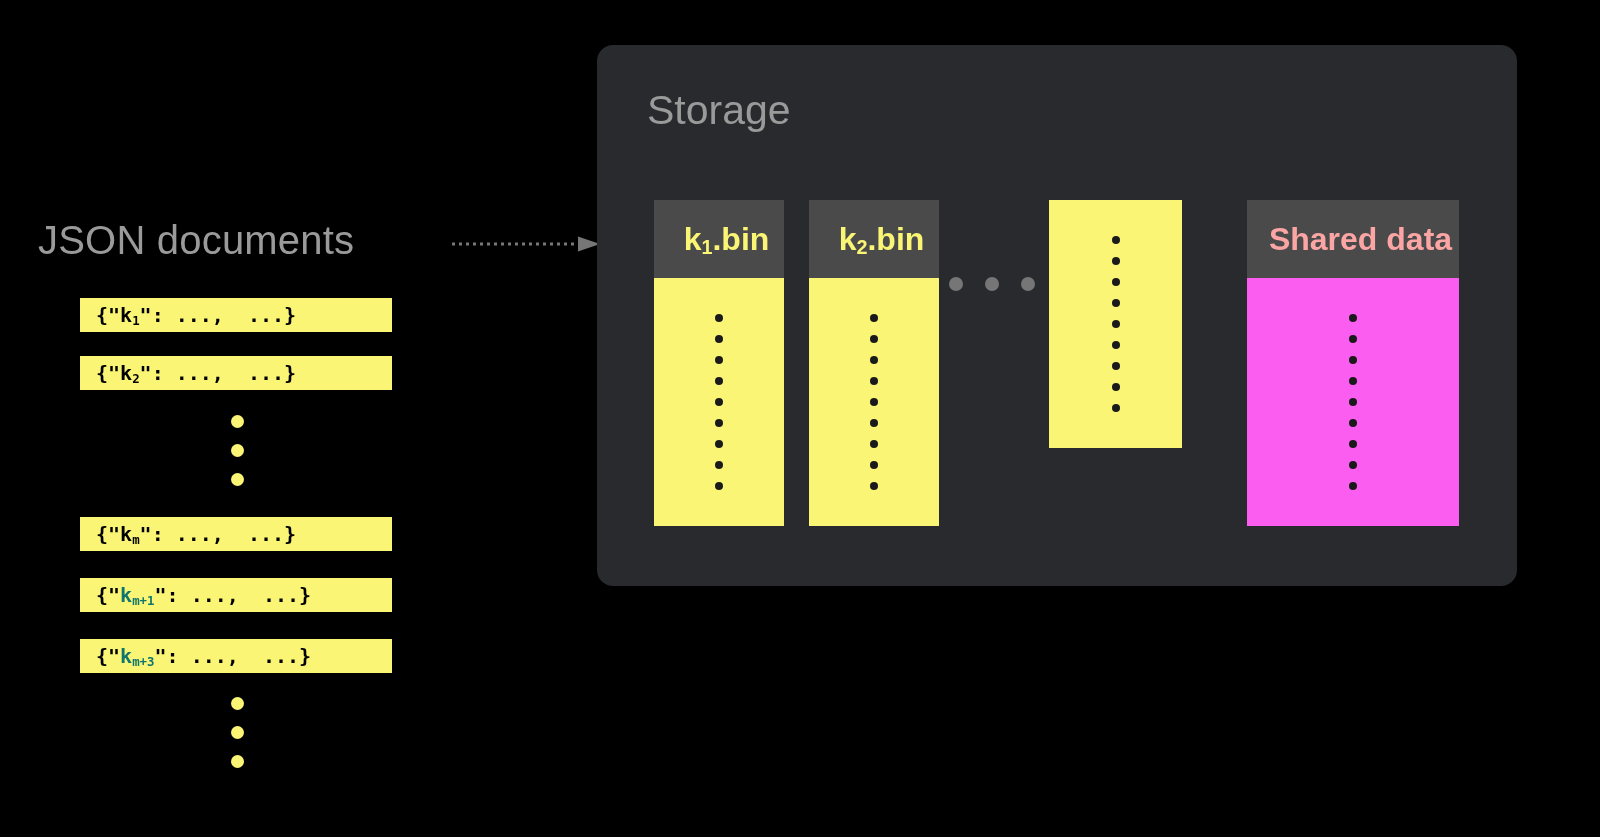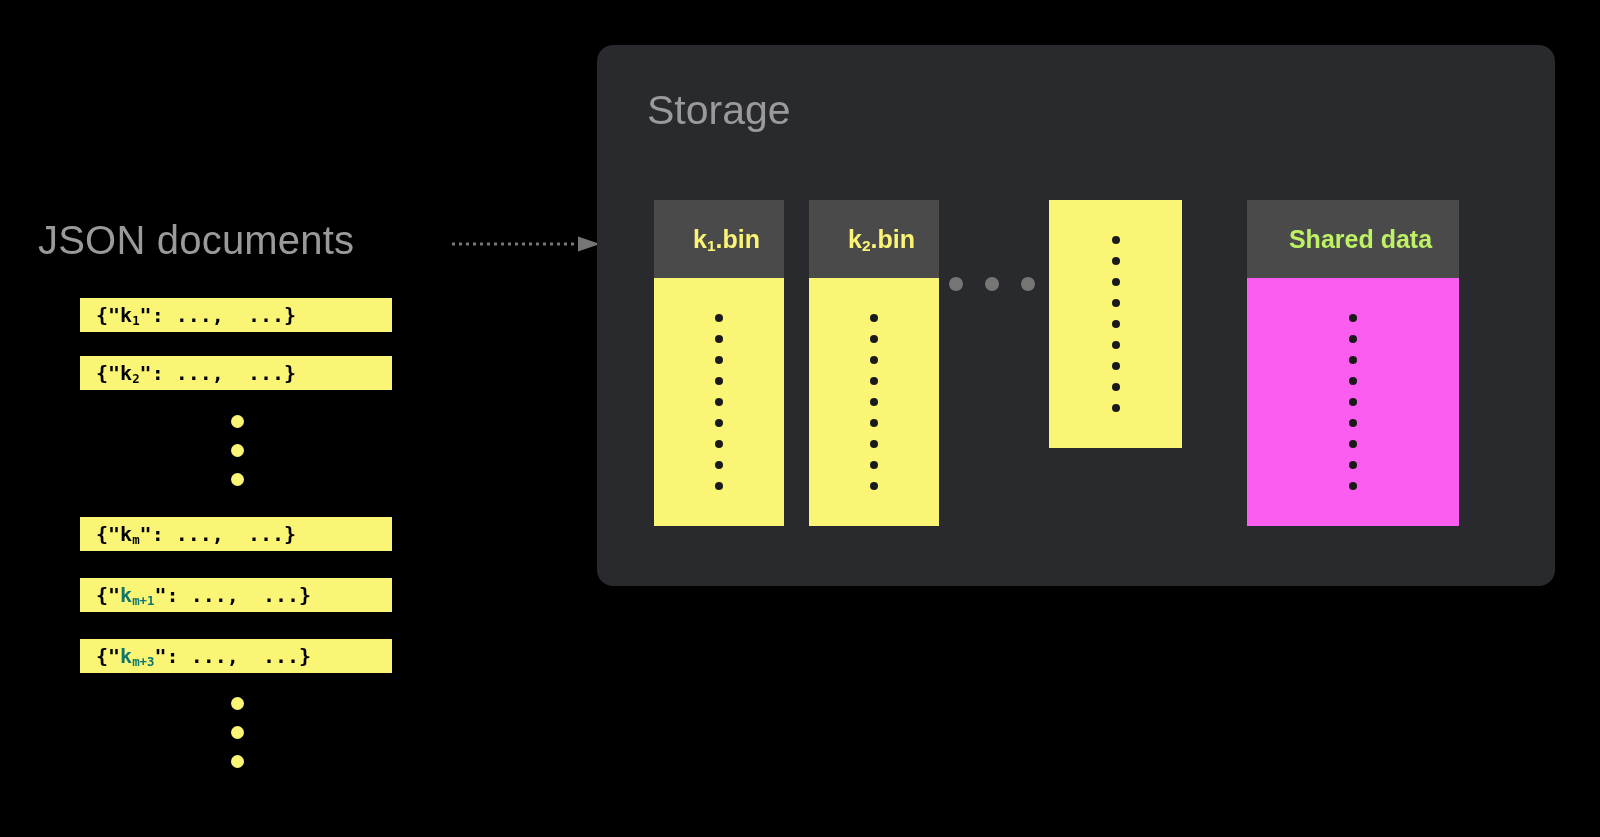--- a/index.html
+++ b/index.html
@@ -88,21 +88,20 @@
 
   
   #storage-panel {
     position: absolute;
     left: 597px;
     top: 45px;
     width: 920px;
     height: 541px;
     background: #282a2e;
     border-radius: 16px;
-    padding-left: 38px;
   }
   #storage-title {
     position: absolute;
     left: 50px;
     top: 42px;
     font-size: 41px;
     color: #9a9a9a;
     white-space: nowrap;
   }
 
@@ -112,28 +111,28 @@
   }
   .bin-head {
     height: 78px;
     background: #4a4a4a;
     display: flex;
     align-items: center;
     justify-content: center;
     box-sizing: border-box;
   }
   .bin-head-label {
-    font-size: 25px;
+    font-size: 32px;
     font-weight: bold;
     color: #faf575;
     white-space: nowrap;
     line-height: 1;
     margin-left: 15px;
   }
-  .bin-head-label.magenta { color: #bef264; }
+  .bin-head-label.magenta { color: #fca5a5; }
   .bin-head-label sub {
     font-size: 0.62em;
     vertical-align: -0.2em;
     line-height: 0;
   }
   .bin-body {
     height: 248px;
     background: #faf575;
     display: flex;
     flex-direction: column;

